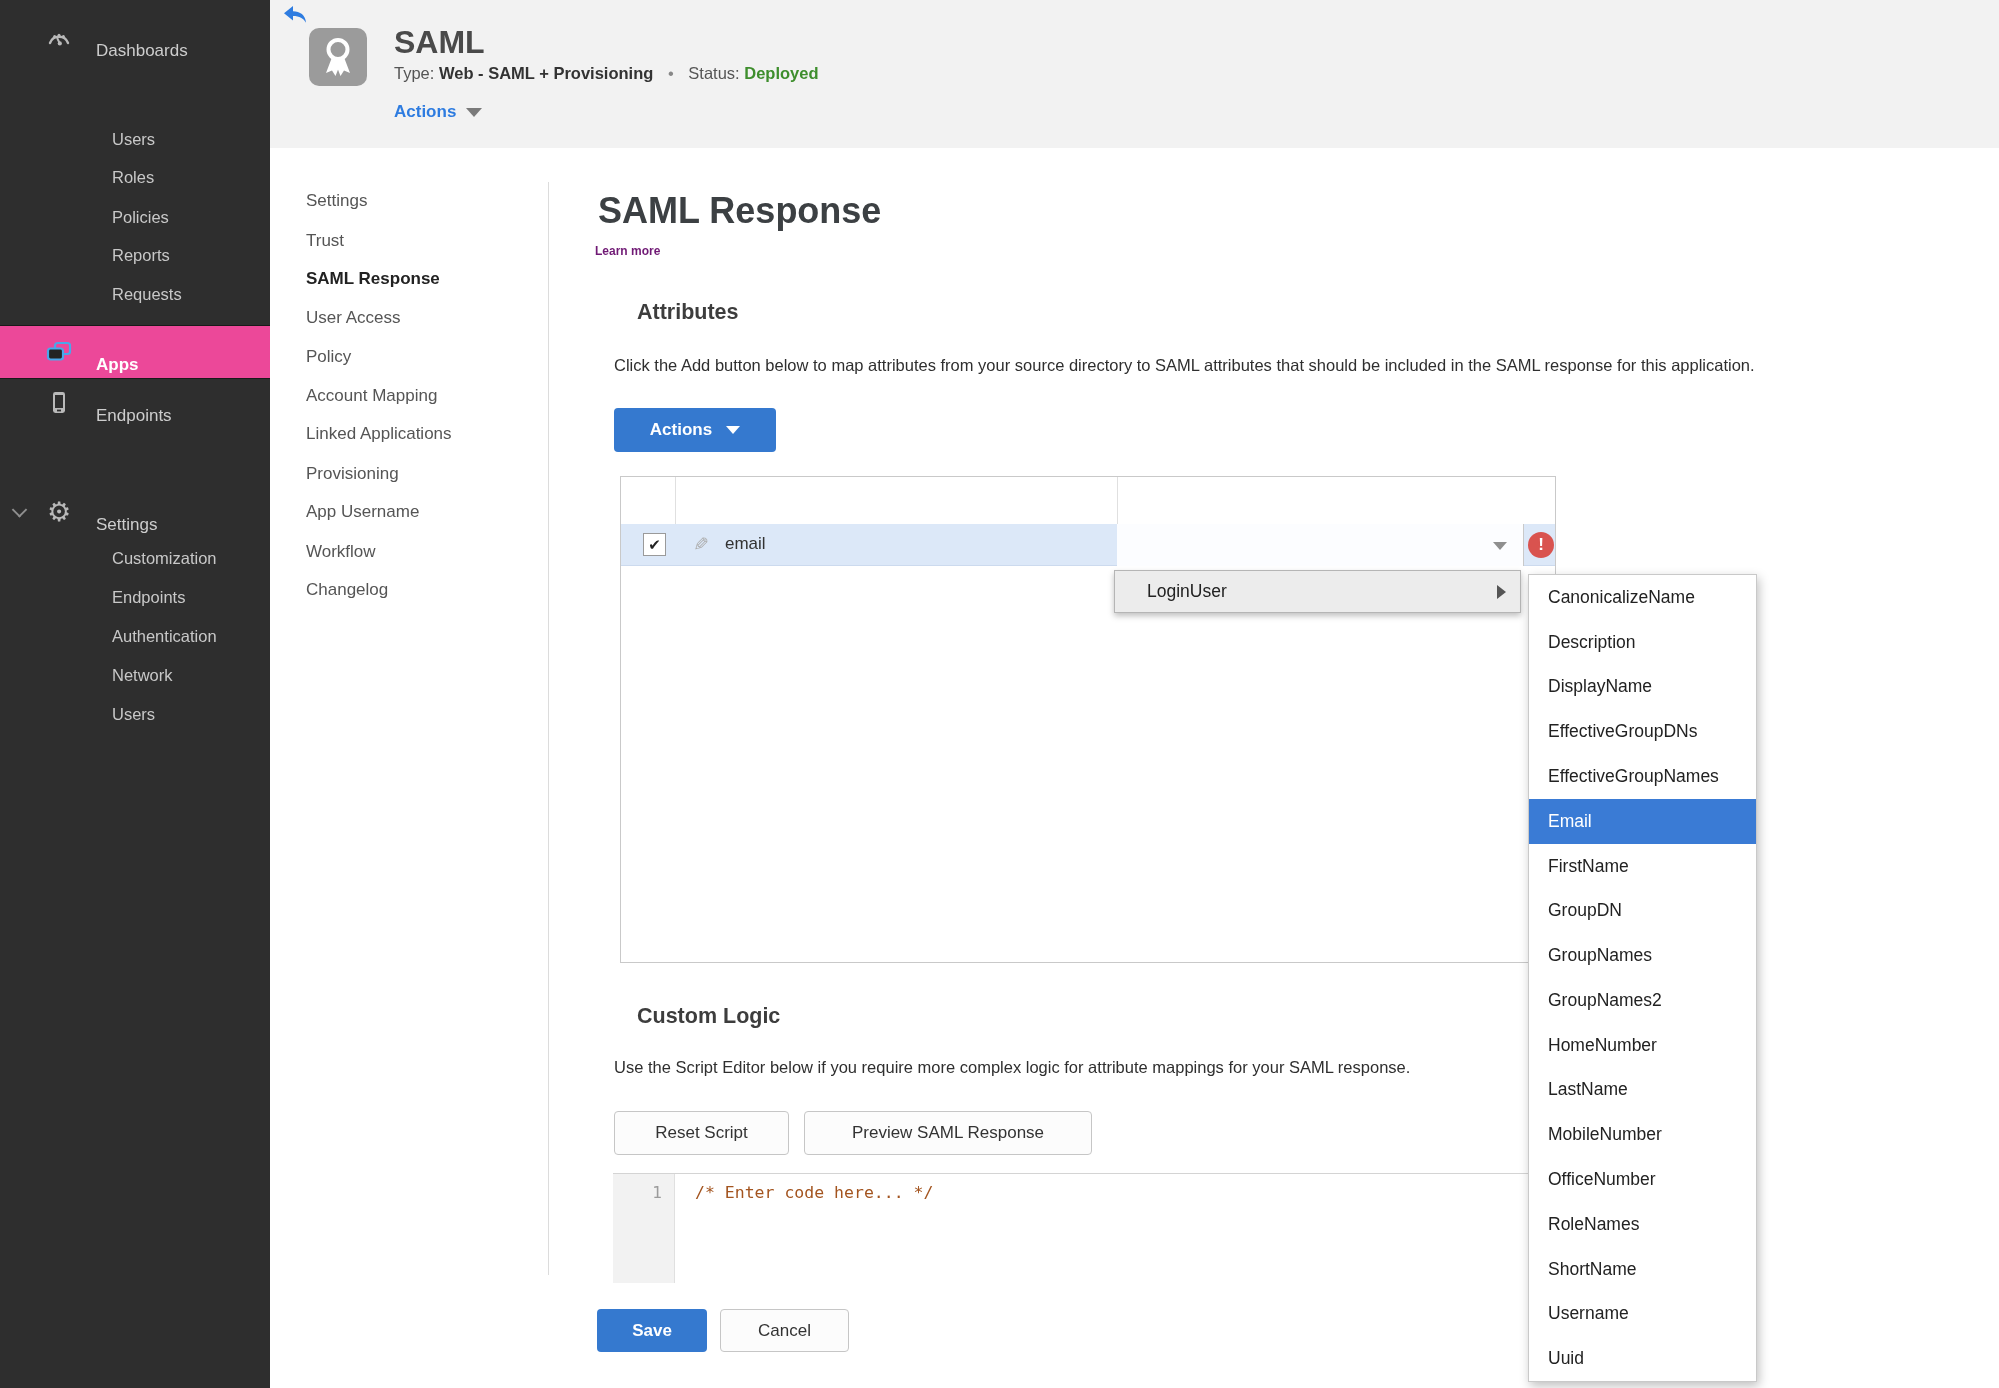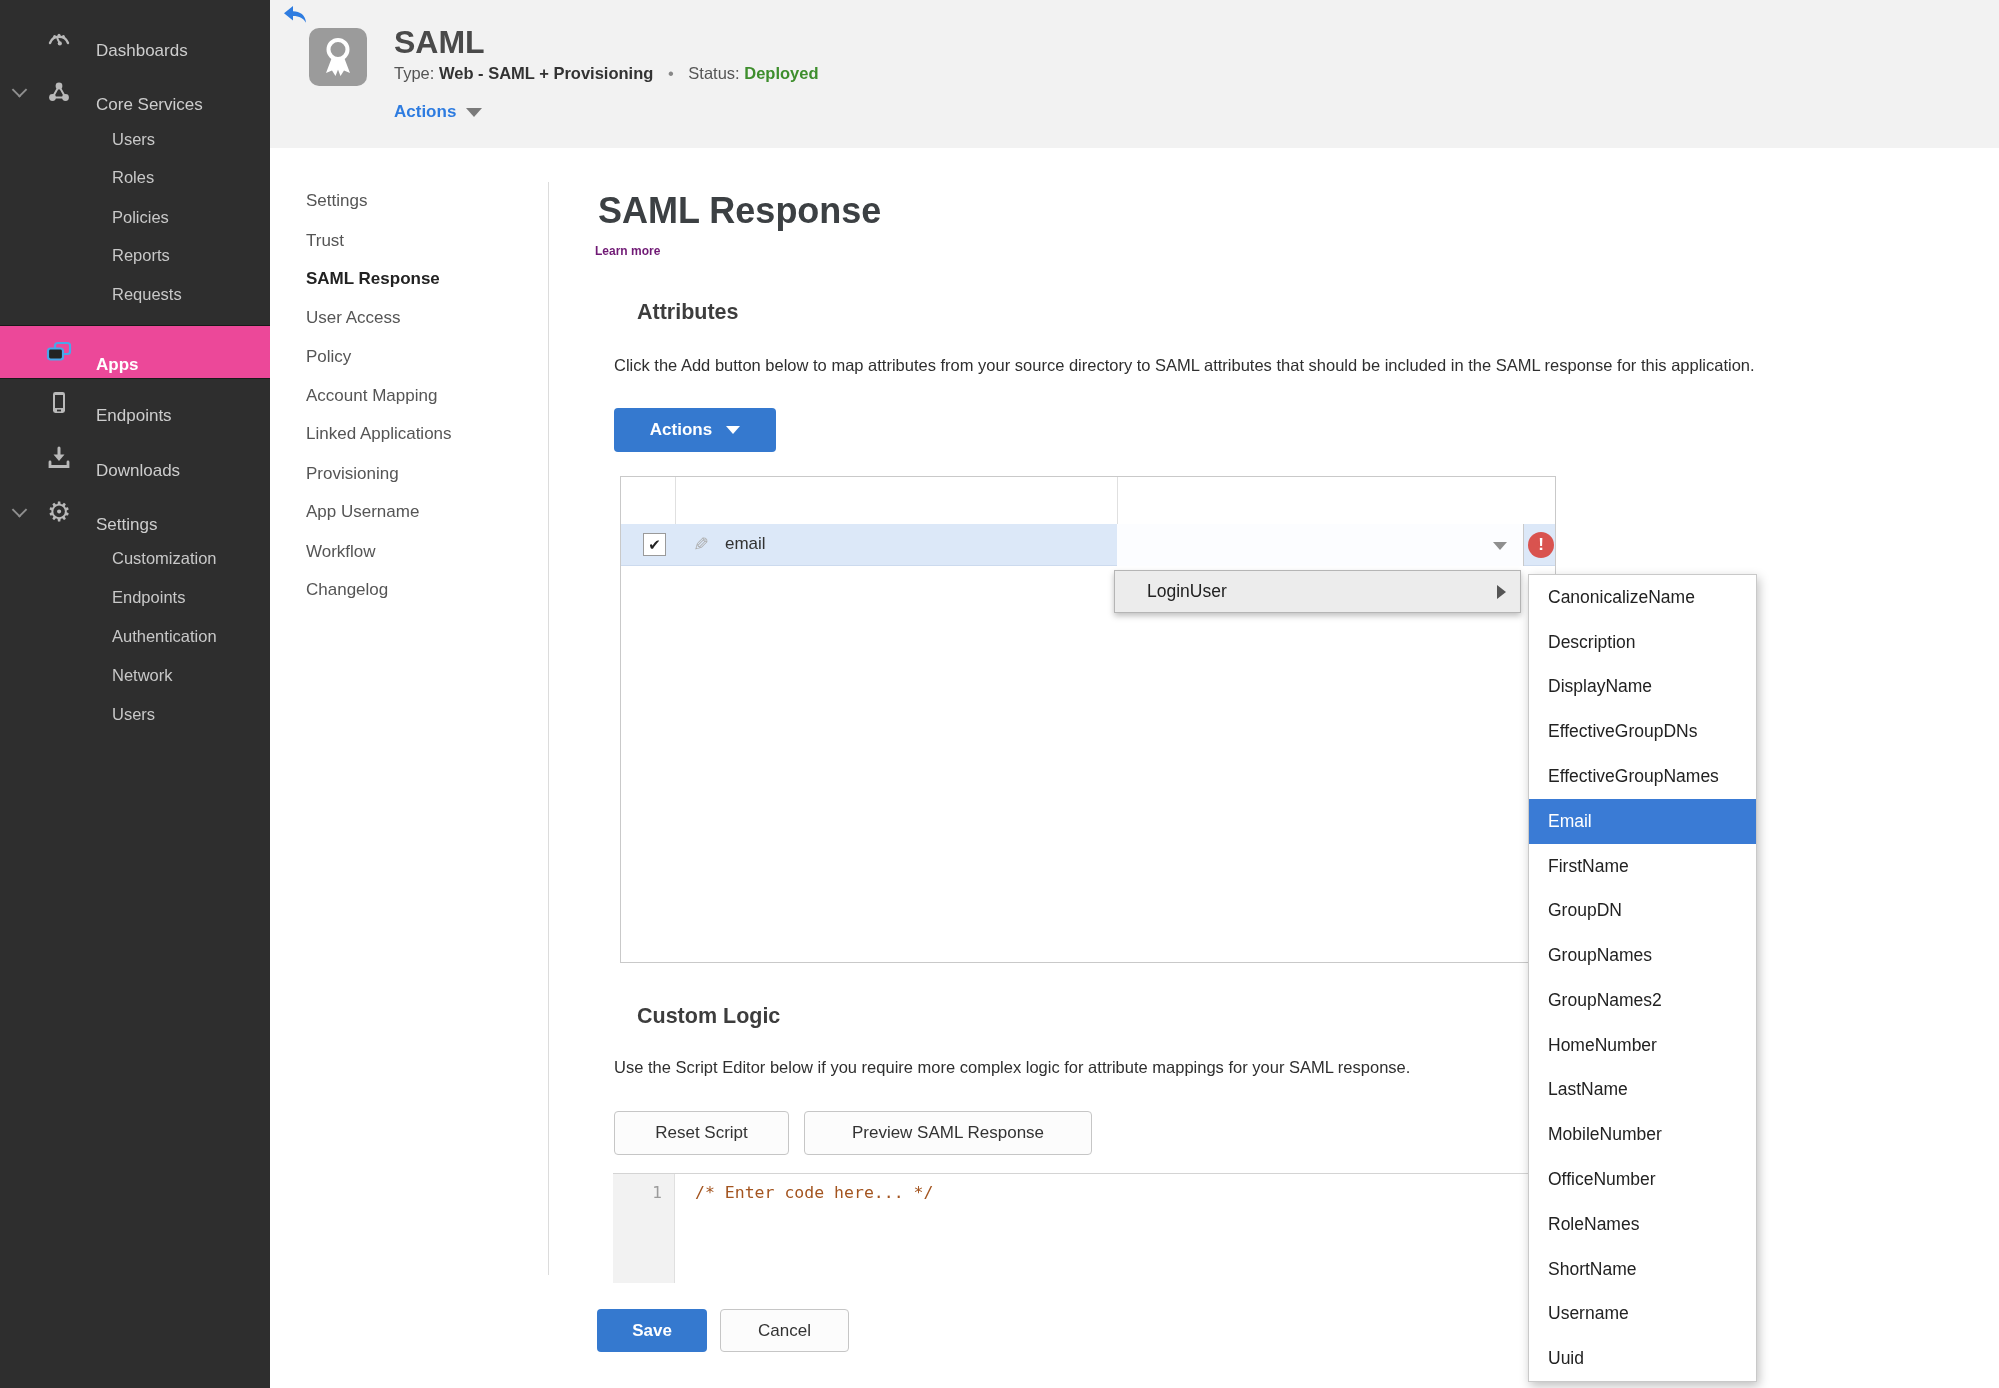--- a/index.html
+++ b/index.html
@@ -88,32 +88,20 @@
           <circle cx="10.6" cy="13.6" r="1.5" fill="#b9b9b9"></circle>
           <circle cx="15" cy="12.2" r="1.5" fill="#b9b9b9"></circle>
           <circle cx="19.4" cy="13.6" r="1.5" fill="#b9b9b9"></circle>
           <path d="M13.4 15.5l2.2 4.6" stroke="#b9b9b9" stroke-width="2" stroke-linecap="round"></path>
           <circle cx="15.8" cy="20.4" r="2.1" fill="#b9b9b9"></circle>
         </svg>
     </span>
     <span class="slabel">Dashboards</span>
   </div>
 
-  <div class="srow toplvl" style="top:68px">
-    <span class="chev"></span>
-    <span class="sicon">
-      <svg width="30" height="30" viewBox="0 0 30 30">
-          <path d="M15 9L8.5 20.5h13z" fill="none" stroke="#b9b9b9" stroke-width="2"></path>
-          <circle cx="15" cy="9" r="3.4" fill="#b9b9b9"></circle>
-          <circle cx="8.5" cy="20.5" r="3.4" fill="#b9b9b9"></circle>
-          <circle cx="21.5" cy="20.5" r="3.4" fill="#b9b9b9"></circle>
-        </svg>
-    </span>
-    <span class="slabel">Core Services</span>
-  </div>
 
   <div class="srow sub" style="top:120px">
       <span class="slabel">Users</span>
     </div>
   <div class="srow sub" style="top:158px">
       <span class="slabel">Roles</span>
     </div>
   <div class="srow sub" style="top:198px">
       <span class="slabel">Policies</span>
     </div>
@@ -138,30 +126,20 @@
     <span class="sicon">
       <svg width="30" height="30" viewBox="0 0 30 30">
           <rect x="9" y="4" width="12" height="21" rx="2.4" fill="#b9b9b9"></rect>
           <rect x="11" y="7" width="8" height="13" fill="#2e2e2e"></rect>
           <rect x="13" y="21.6" width="4" height="1.8" fill="#2e2e2e"></rect>
         </svg>
     </span>
     <span class="slabel">Endpoints</span>
   </div>
 
-  <div class="srow toplvl" style="top:434px">
-    <span class="sicon">
-      <svg width="30" height="30" viewBox="0 0 30 30">
-          <path d="M15 5v9" stroke="#b9b9b9" stroke-width="3" stroke-linecap="round"></path>
-          <path d="M9.5 11.5L15 18l5.5-6.5z" fill="#b9b9b9"></path>
-          <path d="M6 19v4.5h18V19" fill="none" stroke="#b9b9b9" stroke-width="2.8" stroke-linecap="round"></path>
-        </svg>
-    </span>
-    <span class="slabel">Downloads</span>
-  </div>
 
   <div class="srow toplvl" style="top:488px">
     <span class="chev"></span>
     <span class="sicon">
         <span class="gearglyph">⚙</span>
       </span>
     <span class="slabel">Settings</span>
   </div>
 
   <div class="srow sub" style="top:539px">

